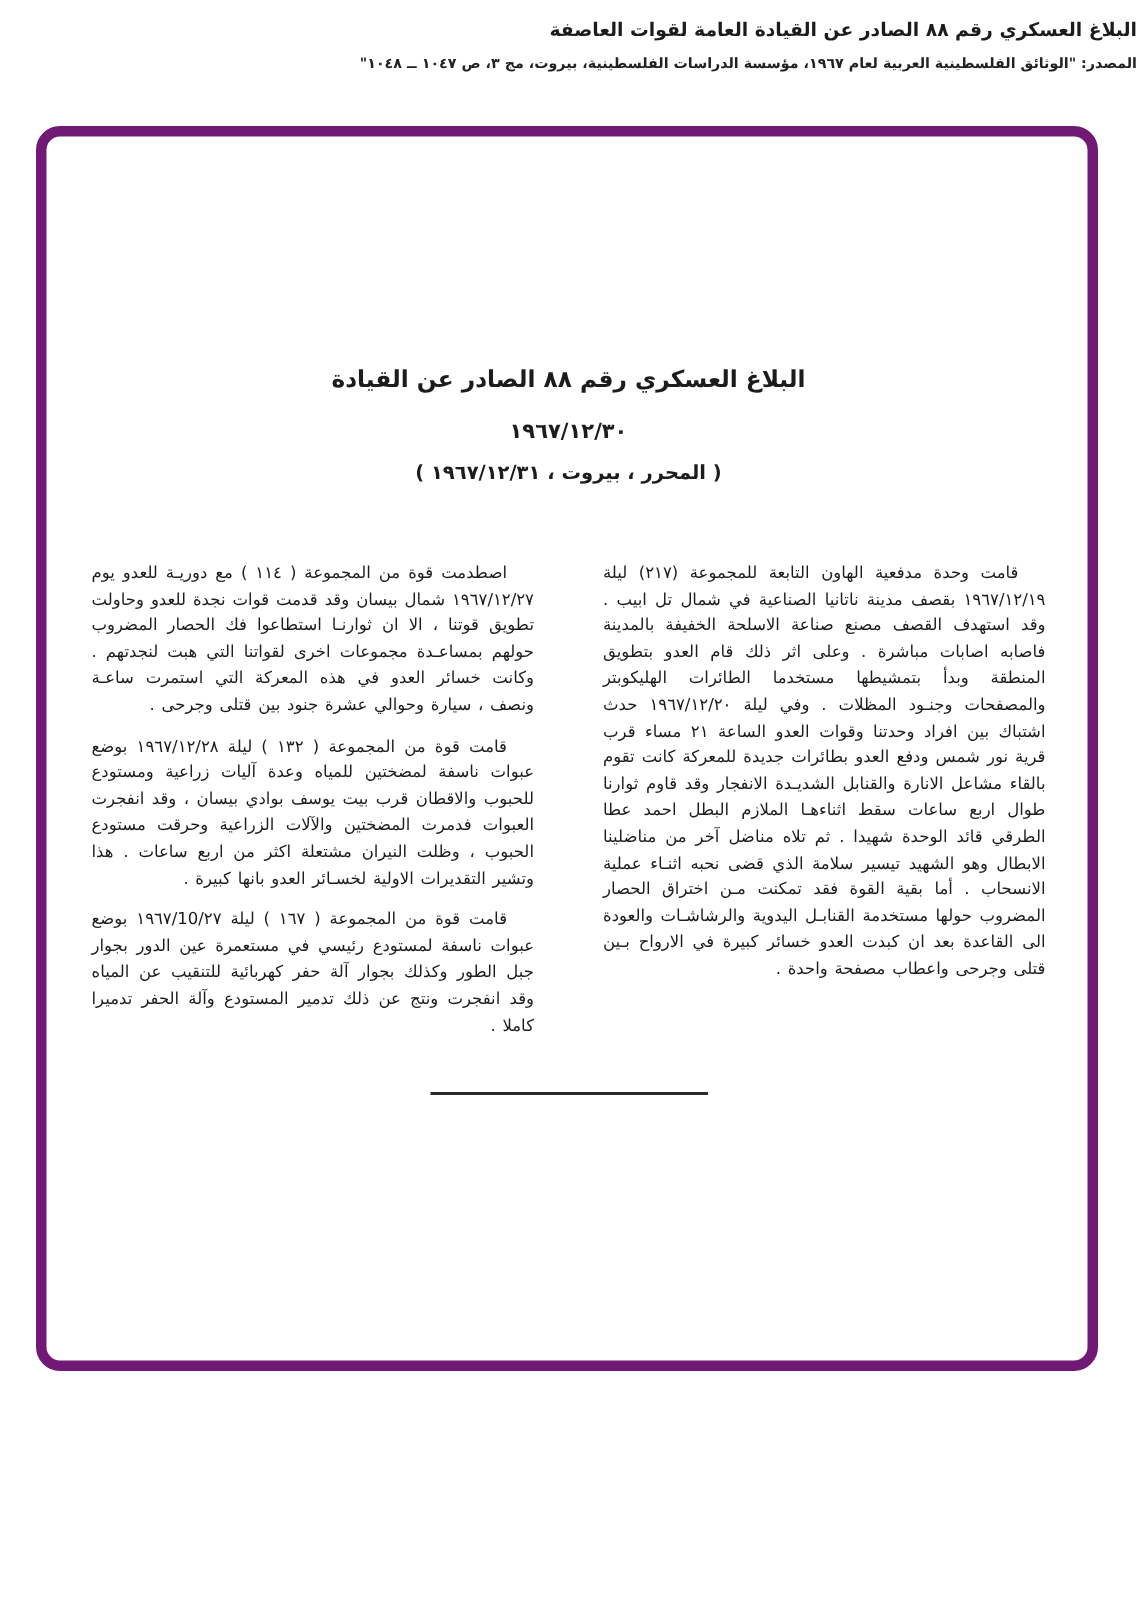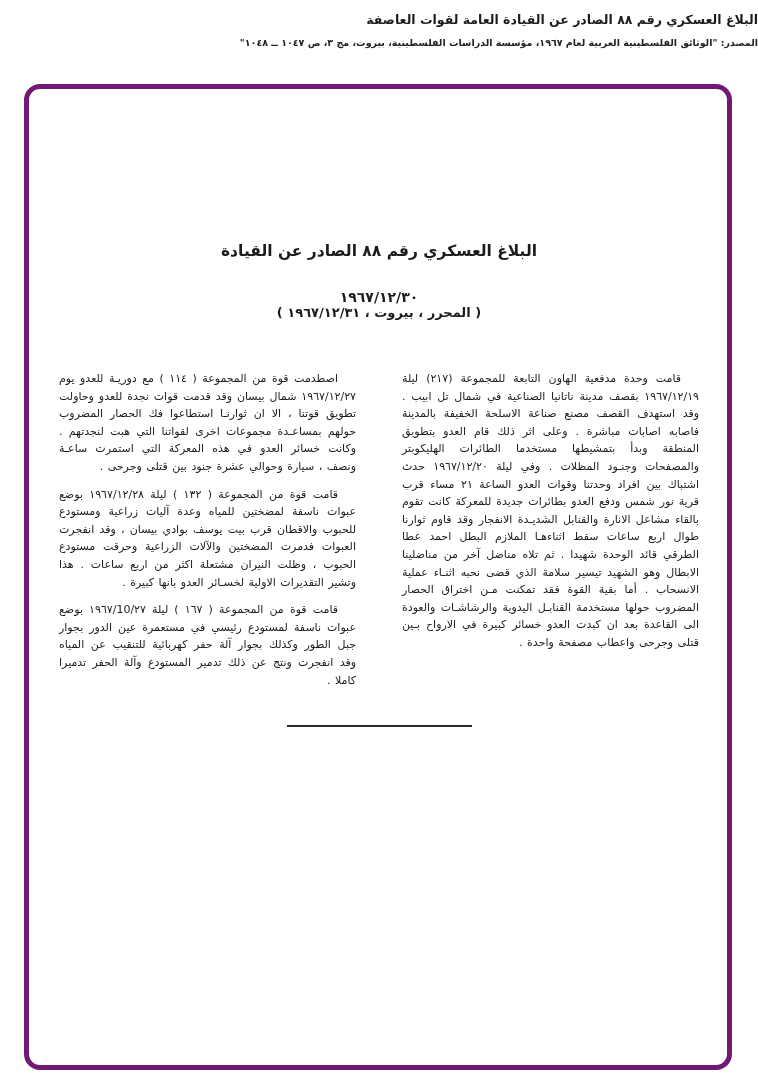--- a/index.html
+++ b/index.html
@@ -36,22 +36,22 @@
     margin-top: 10px;
     color: #222;
   }
 
   
   .frame {
     position: absolute;
     left: 24px;
     top: 84px;
     width: 708px;
-    height: 986px;
-    border: 5px solid #701a75;
+    height: 830px;
+    border: 7px solid #701a75;
     border-radius: 16px;
     box-sizing: border-box;
     background: #ffffff;
   }
 
   .doc {
     position: relative;
     height: 100%;
     padding: 0 28px 0 30px;
     box-sizing: border-box;
@@ -64,26 +64,26 @@
   }
   .title-block .t1 {
     font-size: 15.5px;
     font-weight: bold;
     line-height: 24px;
     letter-spacing: 0.3px;
   }
   .title-block .date {
     font-size: 14px;
     font-weight: bold;
-    margin-top: 26px;
+    margin-top: 15px;
   }
   .title-block .editor {
     font-size: 13px;
     font-weight: bold;
-    margin-top: 0;
+    margin-top: 12px;
   }
 
   .columns {
     margin-top: 50px;
     display: flex;
     direction: rtl;
     gap: 46px;
   }
   .col {
     flex: 1;

